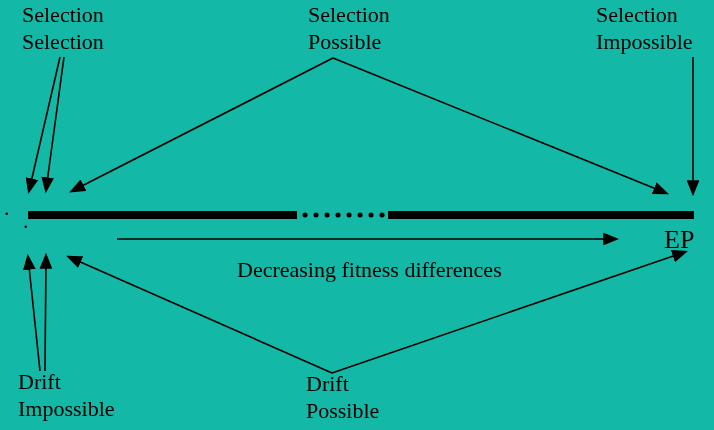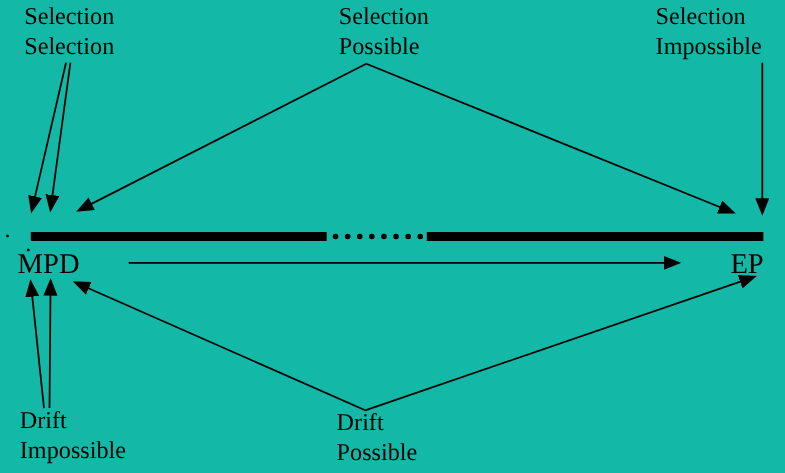--- a/index.html
+++ b/index.html
@@ -78,24 +78,24 @@
   <div class="lbl" style="left:308px; top:1px;">
     <div>Selection</div>
     <div>Possible</div>
   </div>
 
   <div class="lbl" style="left:596px; top:1px;">
     <div>Selection</div>
     <div>Impossible</div>
   </div>
 
-  <div class="endpoint" style="left:16px; top:227px;">MPD</div>
 
   <div class="endpoint" style="left:664px; top:227px;font-family:Liberation Serif, serif;">EP</div>
 
+  <div class="caption" style="left:237px; top:256px;">Decreasing fitness differences</div>
 
   <div class="lbl" style="left:18px; top:368px;">
     <div>Drift</div>
     <div>Impossible</div>
   </div>
 
   <div class="lbl" style="left:306px; top:370px;">
     <div>Drift</div>
     <div>Possible</div>
   </div>

